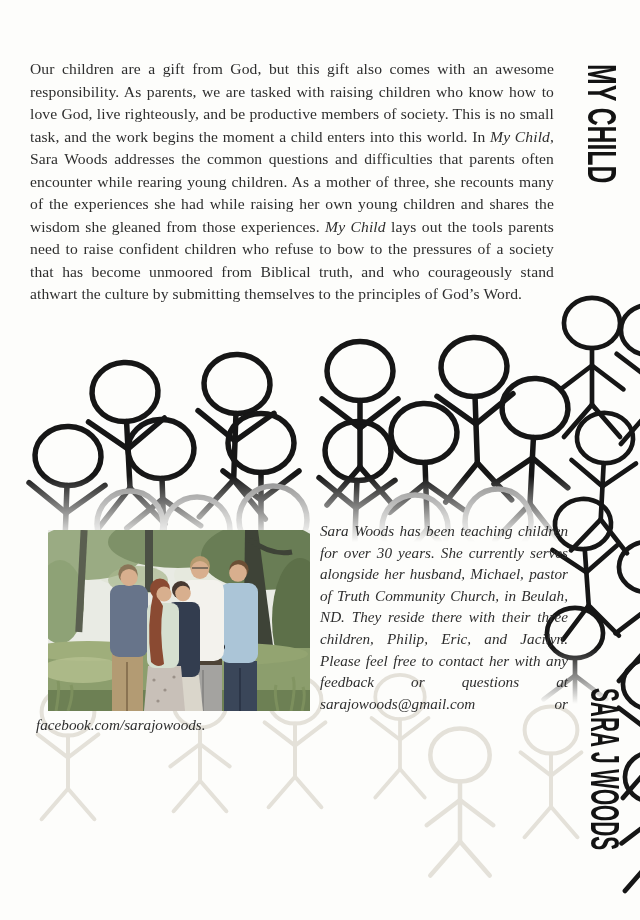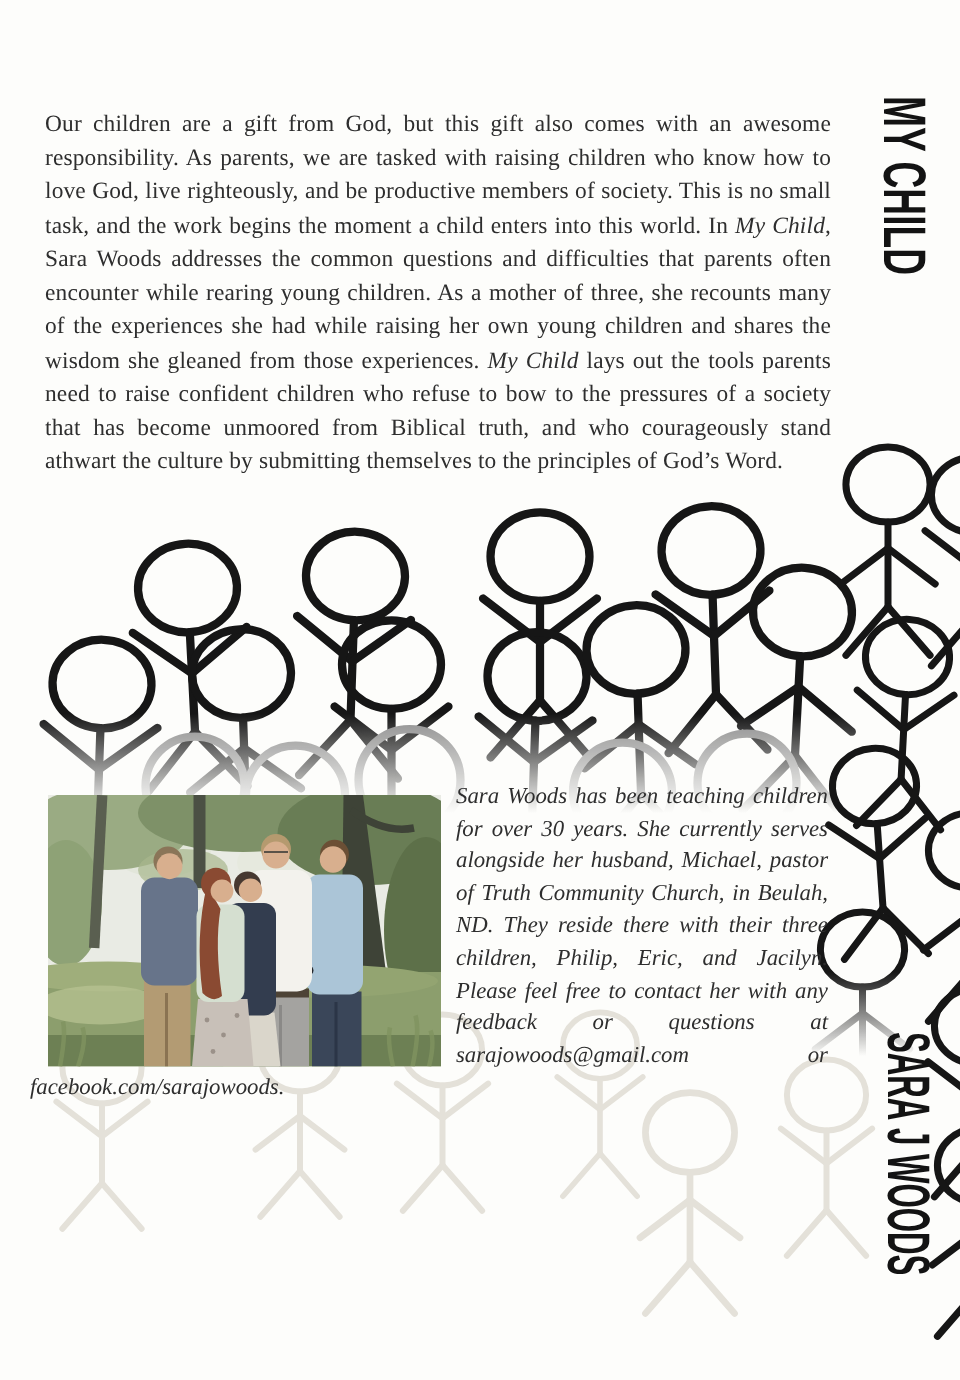--- a/index.html
+++ b/index.html
@@ -4,26 +4,26 @@
 <title>My Child</title>
 <style>
   html,body{margin:0;padding:0;}
   body{
     width:640px;height:920px;position:relative;overflow:hidden;
     background:var(--paper,#fdfdfb);
     font-family:"Liberation Serif",serif;
   }
   .art-layer{position:absolute;left:0;top:0;width:640px;height:920px;z-index:0;}
   .blurb{
-    position:absolute;left:30px;top:72px;width:524px;margin:0;z-index:2;
+    position:absolute;left:30px;top:58px;width:524px;margin:0;z-index:2;
     font-size:15.6px;line-height:22.5px;color:var(--ink,#2e2e2e);
     text-align:justify;letter-spacing:.1px;font-family:Liberation Serif, serif;
   }
   .blurb em{font-style:italic;}
-  .author{position:absolute;left:20px;top:520px;width:532px;z-index:2;color:var(--ink,#2e2e2e);}
+  .author{position:absolute;left:36px;top:520px;width:532px;z-index:2;color:var(--ink,#2e2e2e);}
   .photo-frame{float:left;width:262px;height:181px;margin:10px 10px 2px 12px;}
   .photo-frame svg{display:block;width:262px;height:181px;}
   .bio-text{margin:0;font-style:italic;font-size:15.2px;line-height:21.6px;text-align:justify;}
   .spine{
     position:absolute;z-index:2;writing-mode:vertical-rl;white-space:nowrap;
     font-family:"Liberation Sans",sans-serif;font-weight:bold;
     color:var(--spine-ink,#131313);line-height:1;
   }
   .spine-top{left:582px;top:64px;font-size:40px;transform:scaleY(.62);transform-origin:50% 0;}
   .spine-bottom{left:585px;top:688px;font-size:40px;transform:scaleY(.52);transform-origin:50% 0;}

